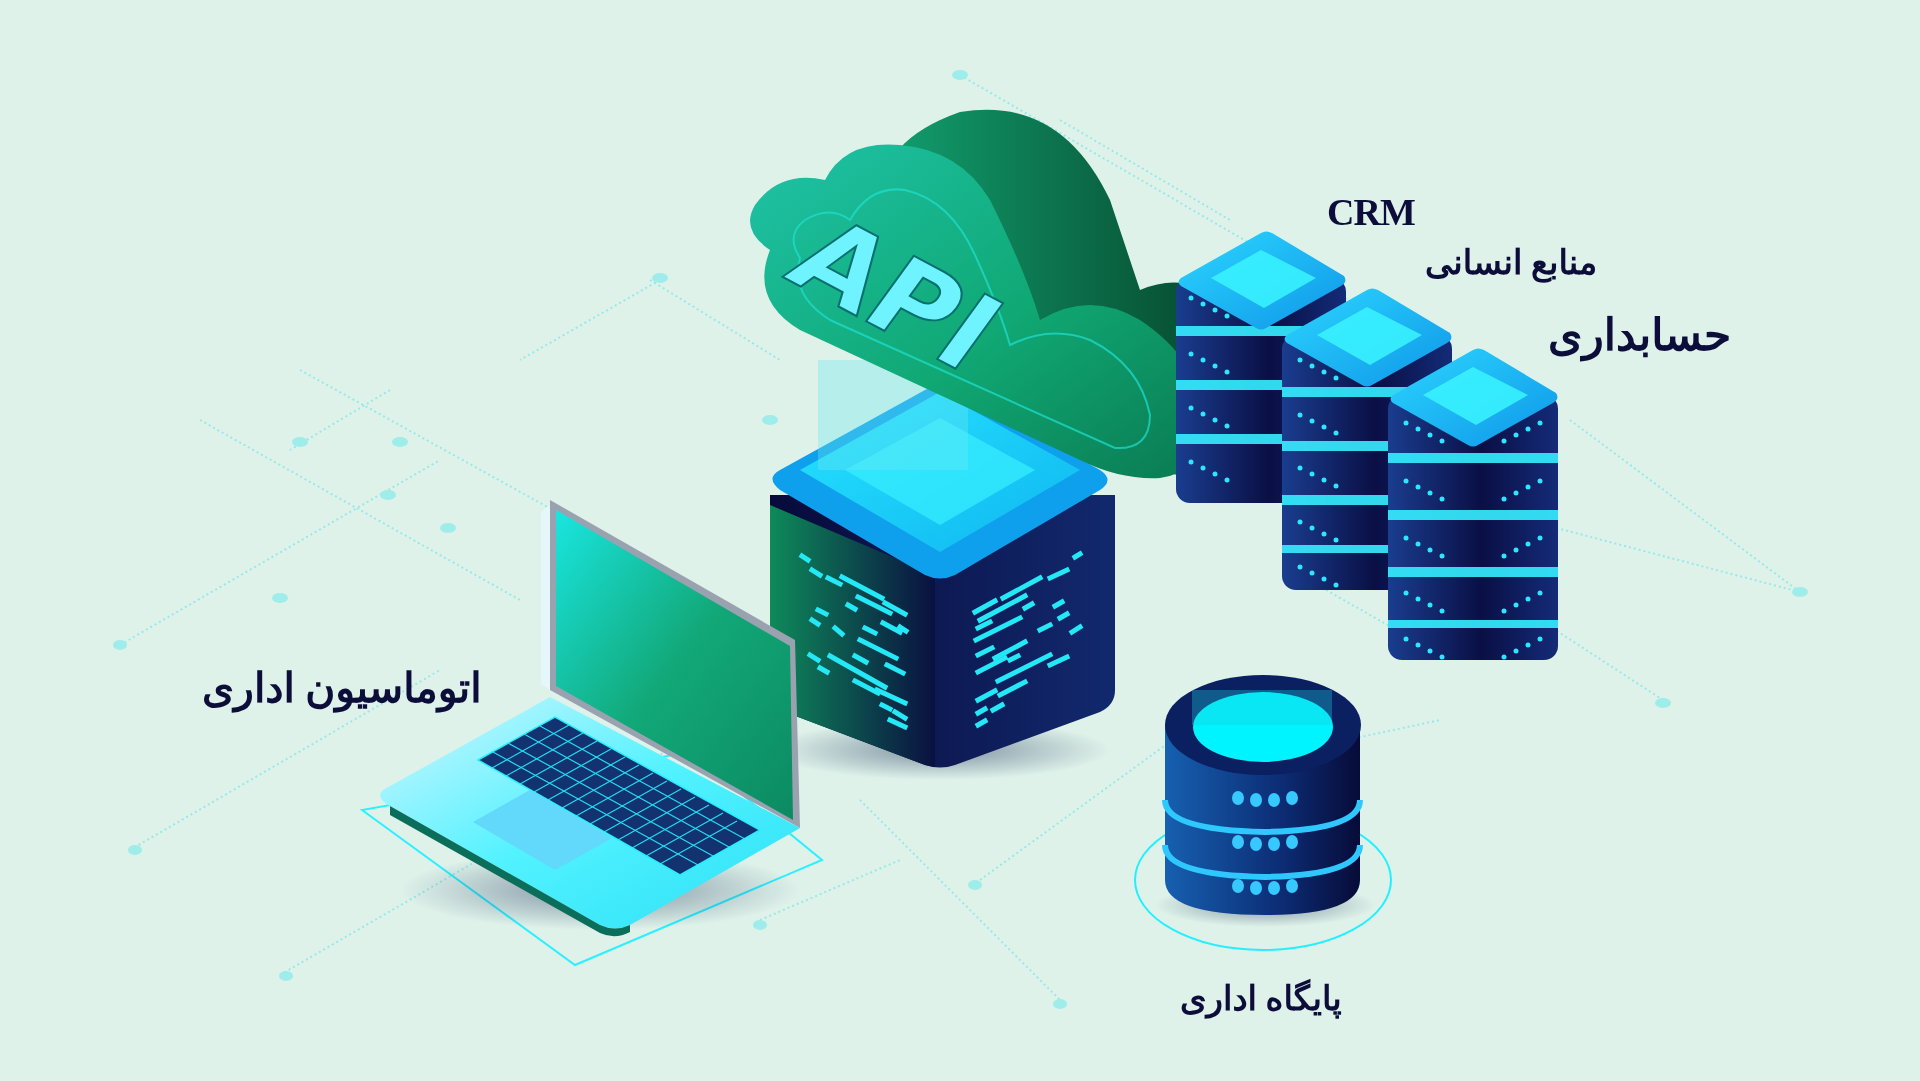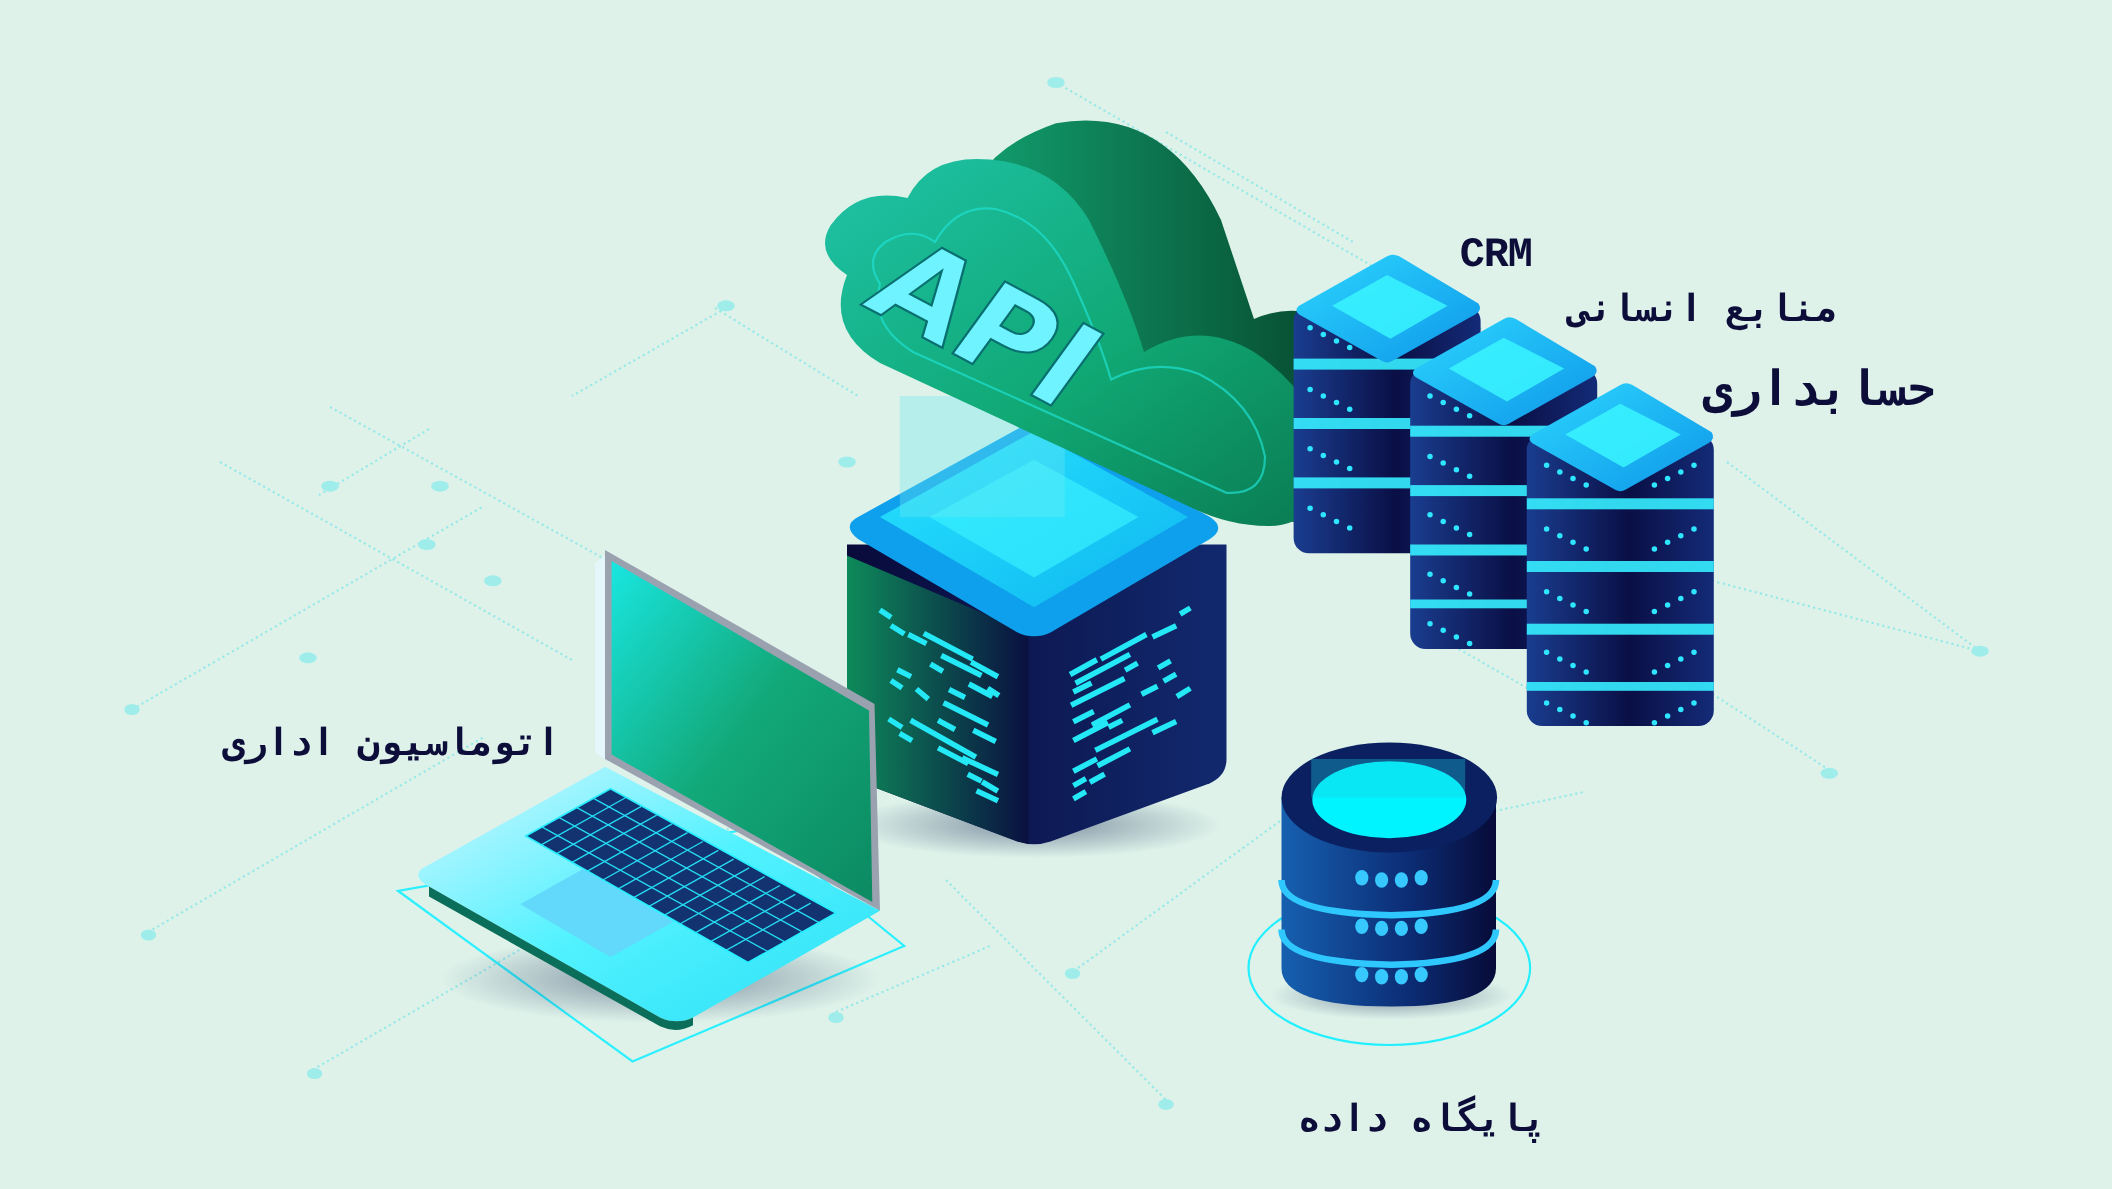--- a/index.html
+++ b/index.html
@@ -6,32 +6,31 @@
   body {
     width: 1920px; height: 1081px; overflow: hidden;
     background: #DEF2EA;
     font-family: "DejaVu Sans", sans-serif;
     position: relative;
   }
   .scene { position: absolute; left: 0; top: 0; width: 1920px; height: 1081px; }
   .label {
     position: absolute;
     color: #0D0D3A;
-    font-family: Liberation Mono, monospace;
+    font-family: Liberation Serif, serif;
     font-weight: bold;
     white-space: nowrap;
     direction: rtl;
     line-height: 1;
-    margin-top: 21px;
   }
   .label.ltr { direction: ltr; }
   #lbl-crm { left: 1327px; top: 193px; font-size: 38px; letter-spacing: -1px; }
   #lbl-hr { left: 1425px; top: 246px; font-size: 34px; }
   #lbl-acc { left: 1548px; top: 314px; font-size: 44px; }
-  #lbl-oa { left: 202px; top: 640px; font-size: 34px; }
+  #lbl-oa { left: 202px; top: 668px; font-size: 41px; }
   #lbl-db { left: 1180px; top: 982px; font-size: 34px; }
 </style>
 </head>
 <body>
 
 <svg class="scene" viewBox="0 0 1920 1081" xmlns="http://www.w3.org/2000/svg">
   <defs>
     <linearGradient id="cloudFace" x1="0" y1="0" x2="1" y2="1">
       <stop offset="0" stop-color="#1FC3A8"></stop>
       <stop offset="0.55" stop-color="#10A874"></stop>
@@ -377,13 +376,13 @@
         <ellipse cx="1274" cy="888" rx="6" ry="7"></ellipse>
         <ellipse cx="1292" cy="886" rx="6" ry="7"></ellipse>
     </g>
   </g>
 </svg>
 
 <div id="lbl-crm" class="label ltr">CRM</div>
 <div id="lbl-hr" class="label">منابع انسانی</div>
 <div id="lbl-acc" class="label">حسابداری</div>
 <div id="lbl-oa" class="label">اتوماسیون اداری</div>
-<div id="lbl-db" class="label">پایگاه داده</div>
+<div id="lbl-db" class="label">پایگاه اداری</div>
 
 </body></html>

